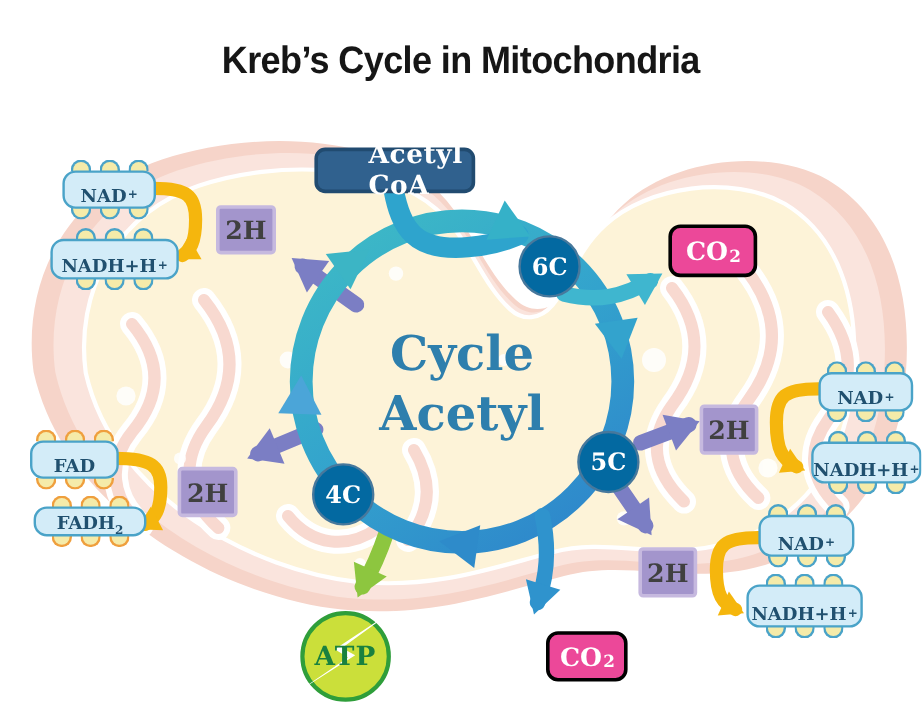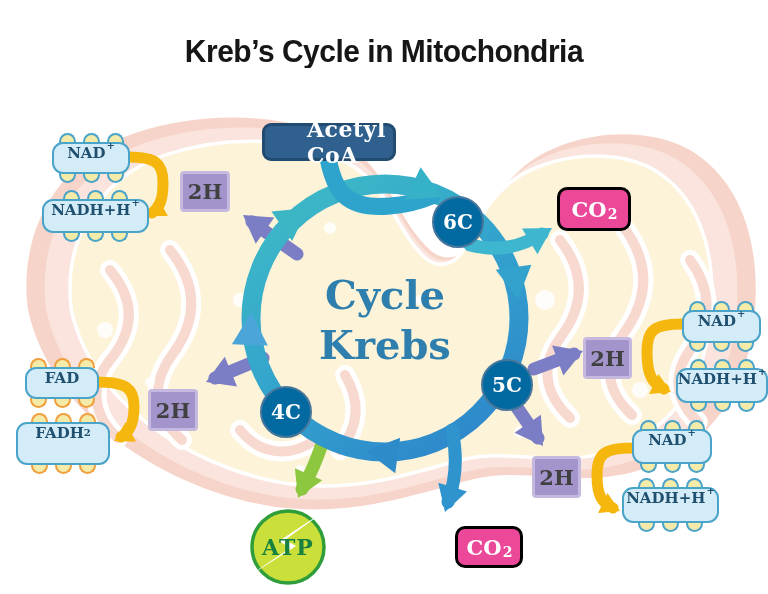--- a/index.html
+++ b/index.html
@@ -24,21 +24,21 @@
   
   .co2{background:#ec4899;border:3px solid #000000;border-radius:10px;color:#fff;font-size:21px;}
   .co2 sub{font-size:14px;position:relative;top:5px;left:1px;}
 
   
   .twoH{background:#a395cc;border:3px solid #c6b9df;border-radius:4px;color:#404040;font-size:21px;}
 
   
   .pill{position:absolute;z-index:2;}
   .pill-core{position:absolute;inset:0;z-index:1;background:#d3ecf8;border:2.5px solid #4aa3c8;
-    border-radius:11px;display:flex;align-items:flex-start;justify-content:center;
+    border-radius:11px;display:flex;align-items:flex-end;justify-content:center;
     color:#20506f;font-weight:bold;font-size:15px;box-sizing:border-box;}
   .pill-core sup{font-size:10px;position:relative;top:-4px;margin-left:1px;}
   .pill-core sub{font-size:10px;position:relative;top:3px;}
   .bumps{position:absolute;left:0;right:0;display:flex;justify-content:center;gap:7px;z-index:0;}
   .bumps.top{top:-9px;}
   .bumps.bottom{bottom:-9px;}
   .bumps span{width:17px;height:10px;box-sizing:border-box;background:#f5eba9;
     border:2.5px solid #4aa3c8;}
   .bumps.top span{border-bottom:none;border-radius:9px 9px 0 0;}
   .bumps.bottom span{border-top:none;border-radius:0 0 9px 9px;}
@@ -158,21 +158,21 @@
     <g>
       <circle cx="288" cy="547" r="36" fill="#cbdf3a" stroke="#2f9e3a" stroke-width="3.5"></circle>
       <path d="M329,508 L285,540 L296,546 L246,578 L290,548 L279,541 Z" fill="#ffffff"></path>
     </g>
   </svg>
 
   <div class="page-title">Kreb’s Cycle in Mitochondria</div>
 
   <div class="krebs">
     <div>Cycle</div>
-    <div>Krebs</div>
+    <div>Acetyl</div>
   </div>
 
   <div class="lbl acetyl" style="left:262px;top:123px;width:134px;height:38px">
     <span>Acetyl CoA</span>
   </div>
 
   <div class="lbl cnode" style="left:432px;top:196px;width:52px;height:52px">
     <span>6C</span>
     </div>
   <div class="lbl cnode" style="left:481px;top:359px;width:52px;height:52px">
@@ -245,21 +245,21 @@
       </div>
     <div class="pill-core">
         <span>FAD</span>
       </div>
     <div class="bumps bottom">
         <span></span>
         <span></span>
         <span></span>
       </div>
   </div>
-  <div class="pill fadfam" style="left:16px;top:422px;width:94px;height:43px">
+  <div class="pill fadfam" style="left:28px;top:422px;width:94px;height:25px">
     <div class="bumps top">
         <span></span>
         <span></span>
         <span></span>
       </div>
     <div class="pill-core">
         <span>FADH</span>
         <sub>2</sub>
       </div>
     <div class="bumps bottom">

